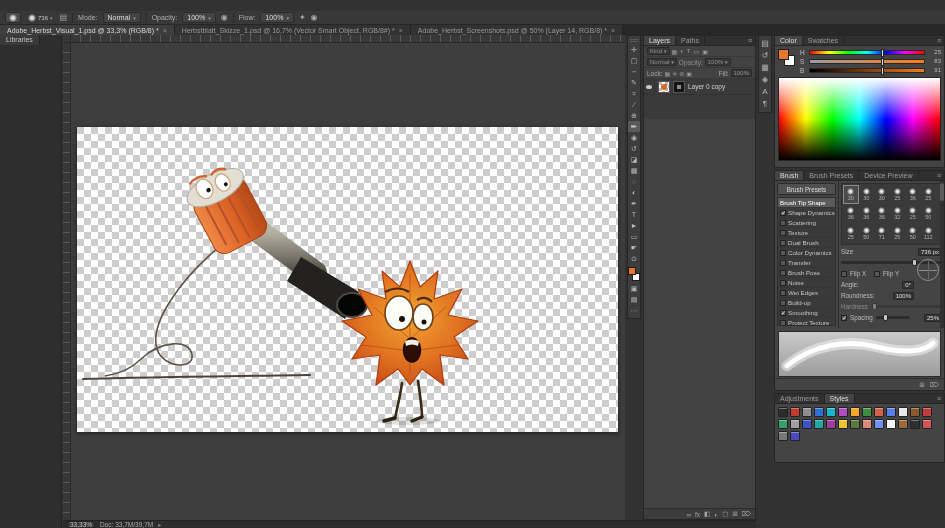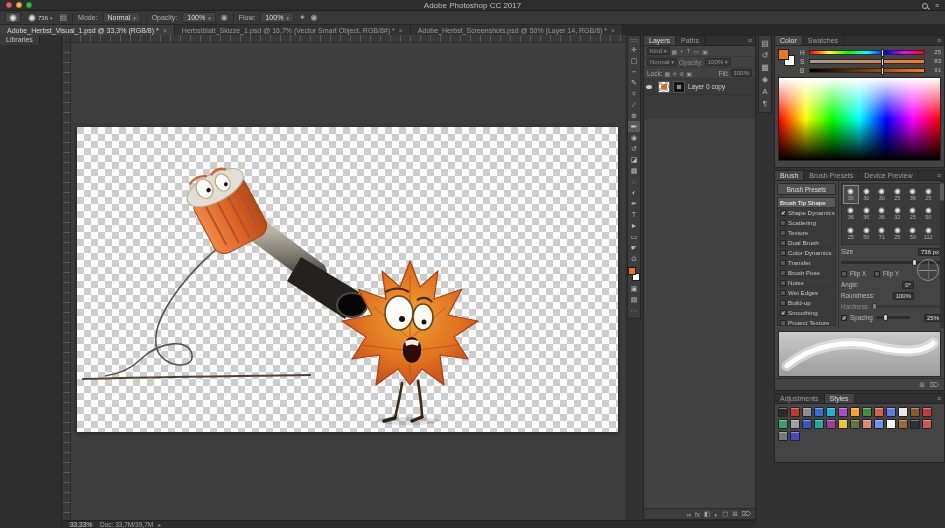--- a/index.html
+++ b/index.html
@@ -148,32 +148,20 @@
   .statusbar{position:absolute;left:63px;bottom:0;width:693px;height:8px;background:#2d2d2d;border-top:1px solid #222;display:flex;align-items:center;gap:5px;padding:0 4px;}
   .zoombox{font-size:6.5px;color:#c2c2c2;background:#3a3a3a;border:1px solid #262626;padding:0 2px;height:7px;line-height:5px;display:flex;align-items:center;}
   .docinfo{font-size:6.5px;color:#a8a8a8;}
   .statarrow{font-size:6px;color:#888;}
 </style>
 </head>
 <body>
 
 <div class="app">
 
-  <header class="titlebar">
-    <div class="lights">
-      <span class="light" style="background: rgb(255, 95, 87);"></span>
-      <span class="light" style="background: rgb(254, 188, 46);"></span>
-      <span class="light" style="background: rgb(42, 200, 64);"></span>
-    </div>
-    <div class="title">Adobe Photoshop CC 2017</div>
-    <div class="tb-right">
-      <span class="mag"></span>
-      <span class="menu-glyph">≡</span>
-    </div>
-  </header>
 
   <div class="optionsbar">
     <span class="ob-toolchip">
         <span class="ob-dot"></span>
       </span>
     <span class="ob-preset">
       <span class="ob-dot"></span>
       <span class="ob-num">736</span>
       <span class="caret">▾</span>
     </span>

